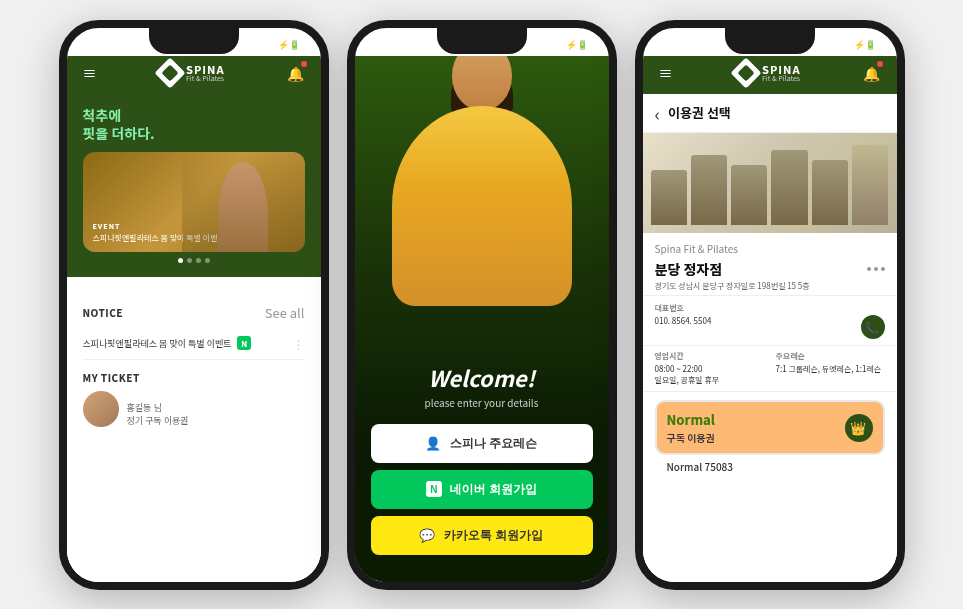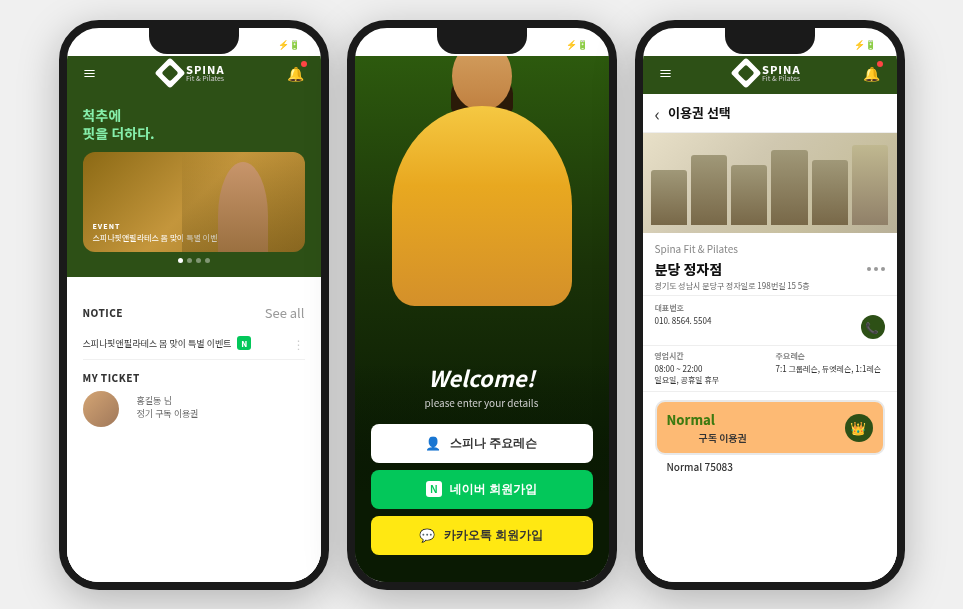--- a/index.html
+++ b/index.html
@@ -155,21 +155,21 @@
     .notice-title { font-size: 10px; font-weight: 800; color: #333; letter-spacing: 0.5px; }
     .see-all { font-size: 13px; color: #999; }
     .notice-item { display: flex; justify-content: space-between; align-items: center; padding: 7px 0; border-bottom: 1px solid #f0f0f0; }
     .notice-item-left { display: flex; align-items: center; gap: 6px; }
     .notice-item-text { font-size: 9px; color: #333; }
     .n-badge { width: 14px; height: 14px; background: #03c75a; border-radius: 3px; display: flex; align-items: center; justify-content: center; font-size: 8px; font-weight: 800; color: #fff; flex-shrink: 0; }
     .notice-more { color: #ccc; font-size: 12px; }
 
     .my-ticket { margin-top: 10px; }
     .my-ticket-title { font-size: 10px; font-weight: 800; color: #333; letter-spacing: 0.5px; margin-bottom: 6px; }
-    .ticket-item { display: flex; align-items: flex-start; gap: 18px; }
+    .ticket-item { display: flex; align-items: flex-end; gap: 8px; }
     .ticket-avatar {
       width: 36px;
       height: 36px;
       border-radius: 50%;
       background: linear-gradient(135deg, #d4a574, #a0785a);
       overflow: hidden;
       flex-shrink: 0;
     }
     .ticket-info .name { font-size: 11px; font-weight: 700; color: #333; }
     .ticket-info .name span { font-size: 9px; font-weight: 400; color: #666; }
@@ -322,21 +322,21 @@
     .ticket-card {
       background: #fdba74;
       border: 2px solid #e8e8e8;
       border-radius: 10px;
       padding: 8px 10px;
       display: flex;
       justify-content: space-between;
       align-items: center;
     }
     .ticket-card-left .ticket-type { font-size: 13px; font-weight: 800; color: #3d7a10; }
-    .ticket-card-left .ticket-name { font-size: 10px; font-weight: 600; color: #333; margin-top: 1px; margin-left: 32px; }
+    .ticket-card-left .ticket-name { font-size: 10px; font-weight: 600; color: #333; margin-top: 1px; }
     .ticket-crown {
       width: 28px;
       height: 28px;
       border-radius: 50%;
       background: #2d5016;
       display: flex;
       align-items: center;
       justify-content: center;
       font-size: 13px;
     }

